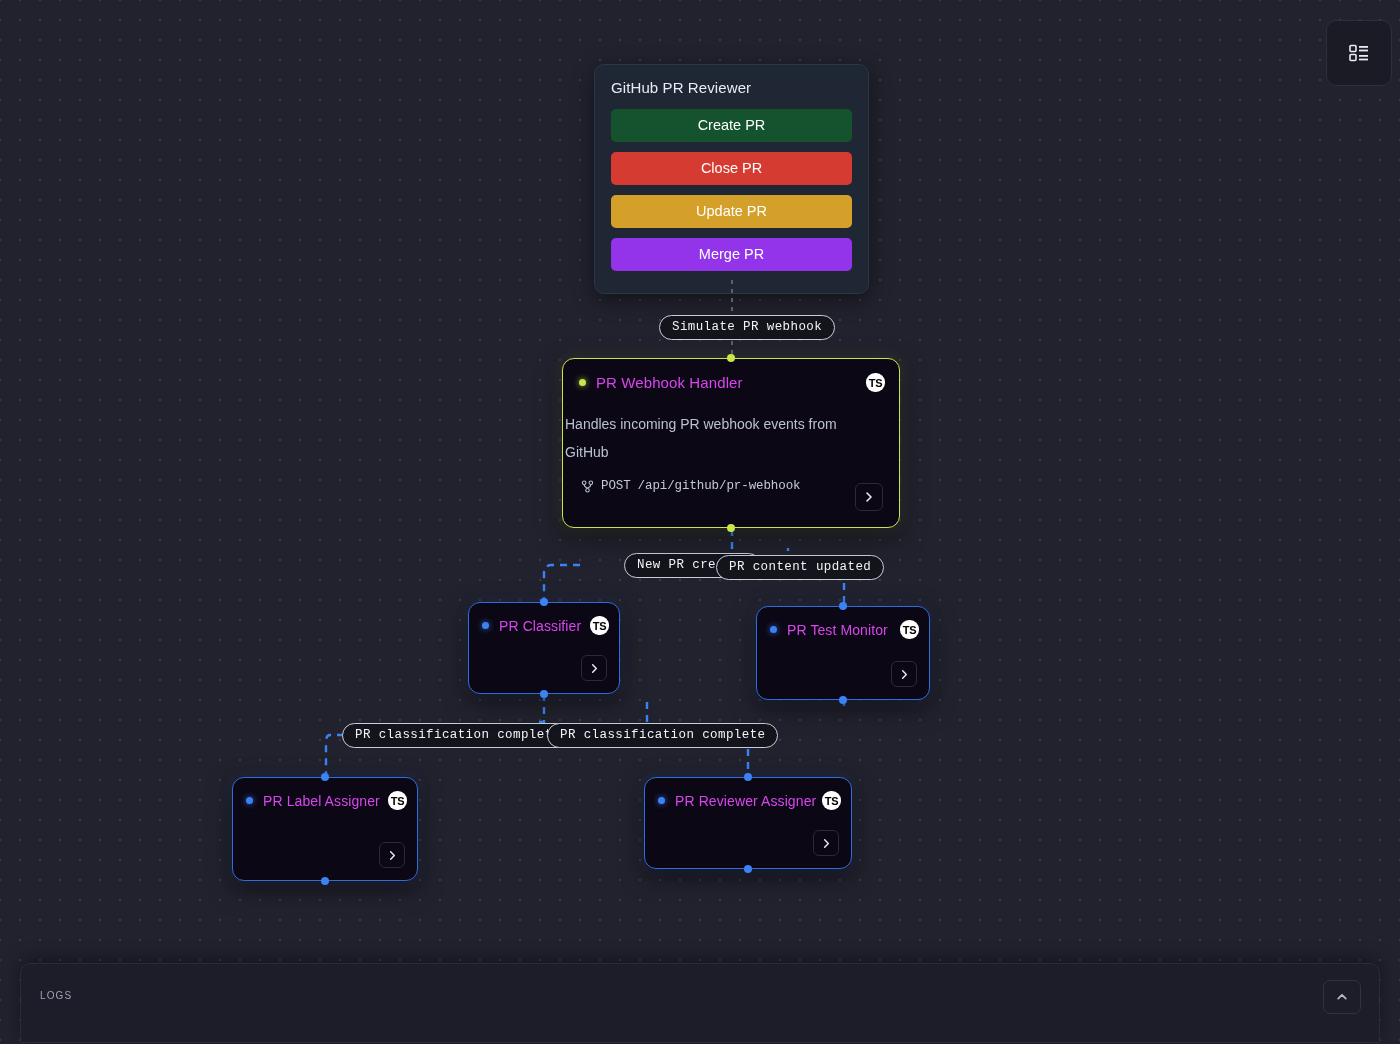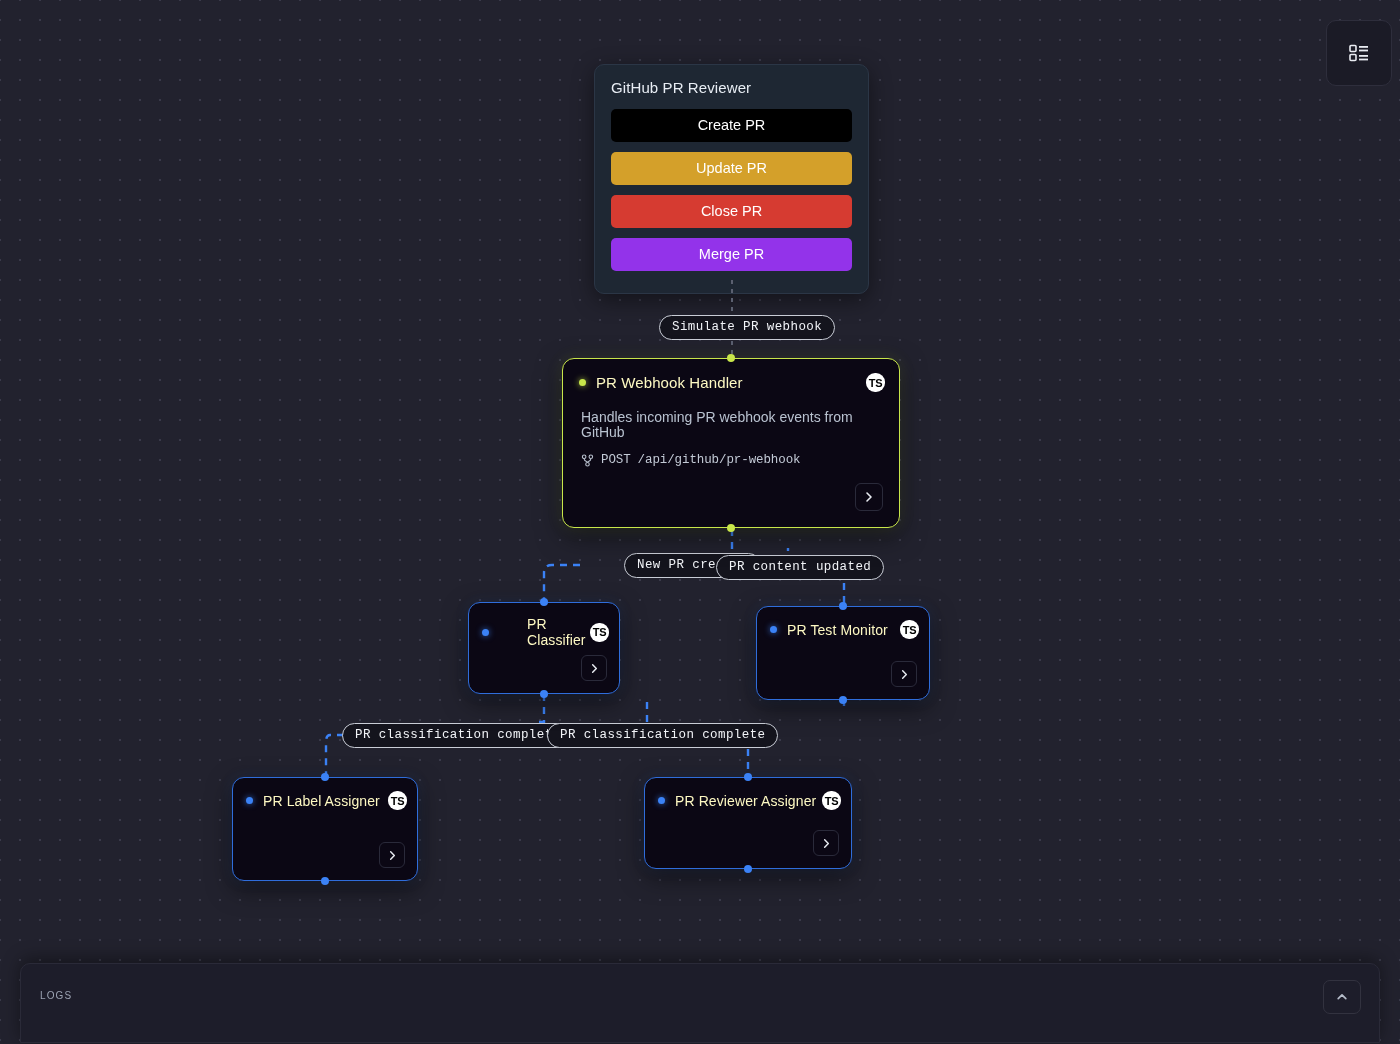--- a/index.html
+++ b/index.html
@@ -93,36 +93,36 @@
     display:flex; align-items:center;
     padding:14px 14px 0 16px;
   }
   .status-dot {
     width:7px; height:7px; border-radius:50%;
     flex:0 0 auto; margin-right:10px;
   }
   .dot-lime { background:#c8e64a; box-shadow:0 0 6px rgba(200,230,74,.8); }
   .dot-blue { background:#3b82f6; box-shadow:0 0 6px rgba(59,130,246,.8); }
   .node-title {
-    color:#fef9c3; font-size:15px; flex:1 1 auto;
+    color:#d946ef; font-size:15px; flex:1 1 auto;
     letter-spacing:.1px;
   }
   .ts-badge {
     flex:0 0 auto;
     width:19px; height:19px;
     background:#fff; color:#000;
     border-radius:9px;
     font-family:"Liberation Sans", sans-serif;
     font-size:11px; font-weight:bold;
     display:flex; align-items:center; justify-content:center;
     letter-spacing:-.3px;
   }
   .node-desc {
-    color:#b9c2d0; font-size:14px; line-height:15px;
-    padding:18px 24px 0 18px;
+    color:#b9c2d0; font-size:14px; line-height:28px;
+    padding:18px 24px 0 2px;
   }
   .node-endpoint {
     display:flex; align-items:center; gap:7px;
     padding:13px 16px 0 18px;
     color:#c3cad6;
     font-family:"Liberation Mono", monospace;
     font-size:12.5px;
     letter-spacing:-.1px;
   }
   .expand-btn {
@@ -178,23 +178,23 @@
       <rect x="2" y="12.5" width="6" height="6" rx="1" fill="none" stroke="#e9ecf2" stroke-width="1.6"></rect>
       <rect x="11" y="4" width="9" height="1.8" fill="#e9ecf2"></rect>
       <rect x="11" y="7.6" width="9" height="1.8" fill="#e9ecf2"></rect>
       <rect x="11" y="13" width="9" height="1.8" fill="#e9ecf2"></rect>
       <rect x="11" y="16.6" width="9" height="1.8" fill="#e9ecf2"></rect>
     </svg>
   </div>
 
   <div class="sim-panel">
     <div class="sim-title">GitHub PR Reviewer</div>
-    <button class="sim-btn" style="background:#000000">Create PR</button>
+    <button class="sim-btn" style="background:#14532d">Create PR</button>
+    <button class="sim-btn" style="background:#d63b31">Close PR</button>
     <button class="sim-btn" style="background:#d4a02a">Update PR</button>
-    <button class="sim-btn" style="background:#d63b31">Close PR</button>
     <button class="sim-btn" style="background:#9333ea">Merge PR</button>
   </div>
 
   <svg id="edges">
 
     <path d="M732,280 L732,314" stroke="#5b6070" stroke-width="2" stroke-dasharray="4 5" fill="none"></path>
     <path d="M732,341 L732,357" stroke="#5b6070" stroke-width="2" stroke-dasharray="4 5" fill="none"></path>
 
     <path d="M732,529 L732,565 L700,565" stroke="#3b82f6" stroke-width="2.4" stroke-dasharray="7 6" fill="none"></path>
     <path d="M580,565 L552,565 Q544,565 544,573 L544,600" stroke="#3b82f6" stroke-width="2.4" stroke-dasharray="7 6" fill="none"></path>
@@ -243,21 +243,21 @@
         <path d="M4,2 L8,6 L4,10" fill="none" stroke="#e9ecf2" stroke-width="1.6" stroke-linecap="round" stroke-linejoin="round"></path>
       </svg>
     </button>
     <span class="handle bottom h-lime"></span>
   </div>
 
   <div class="node secondary" style="left:468px; top:602px; width:152px; height:92px;">
     <span class="handle top h-blue"></span>
     <div class="node-head" style="padding:13px 10px 0 13px;">
       <span class="status-dot dot-blue"></span>
-      <span class="node-title" style="font-size:14px;margin-left:28px;">PR Classifier</span>
+      <span class="node-title" style="font-size:14px;">PR Classifier</span>
       <span class="ts-badge">TS</span>
     </div>
     <button class="expand-btn">
       <svg width="11" height="11" viewBox="0 0 12 12">
         <path d="M4,2 L8,6 L4,10" fill="none" stroke="#e9ecf2" stroke-width="1.6" stroke-linecap="round" stroke-linejoin="round"></path>
       </svg>
     </button>
     <span class="handle bottom h-blue"></span>
   </div>
 

